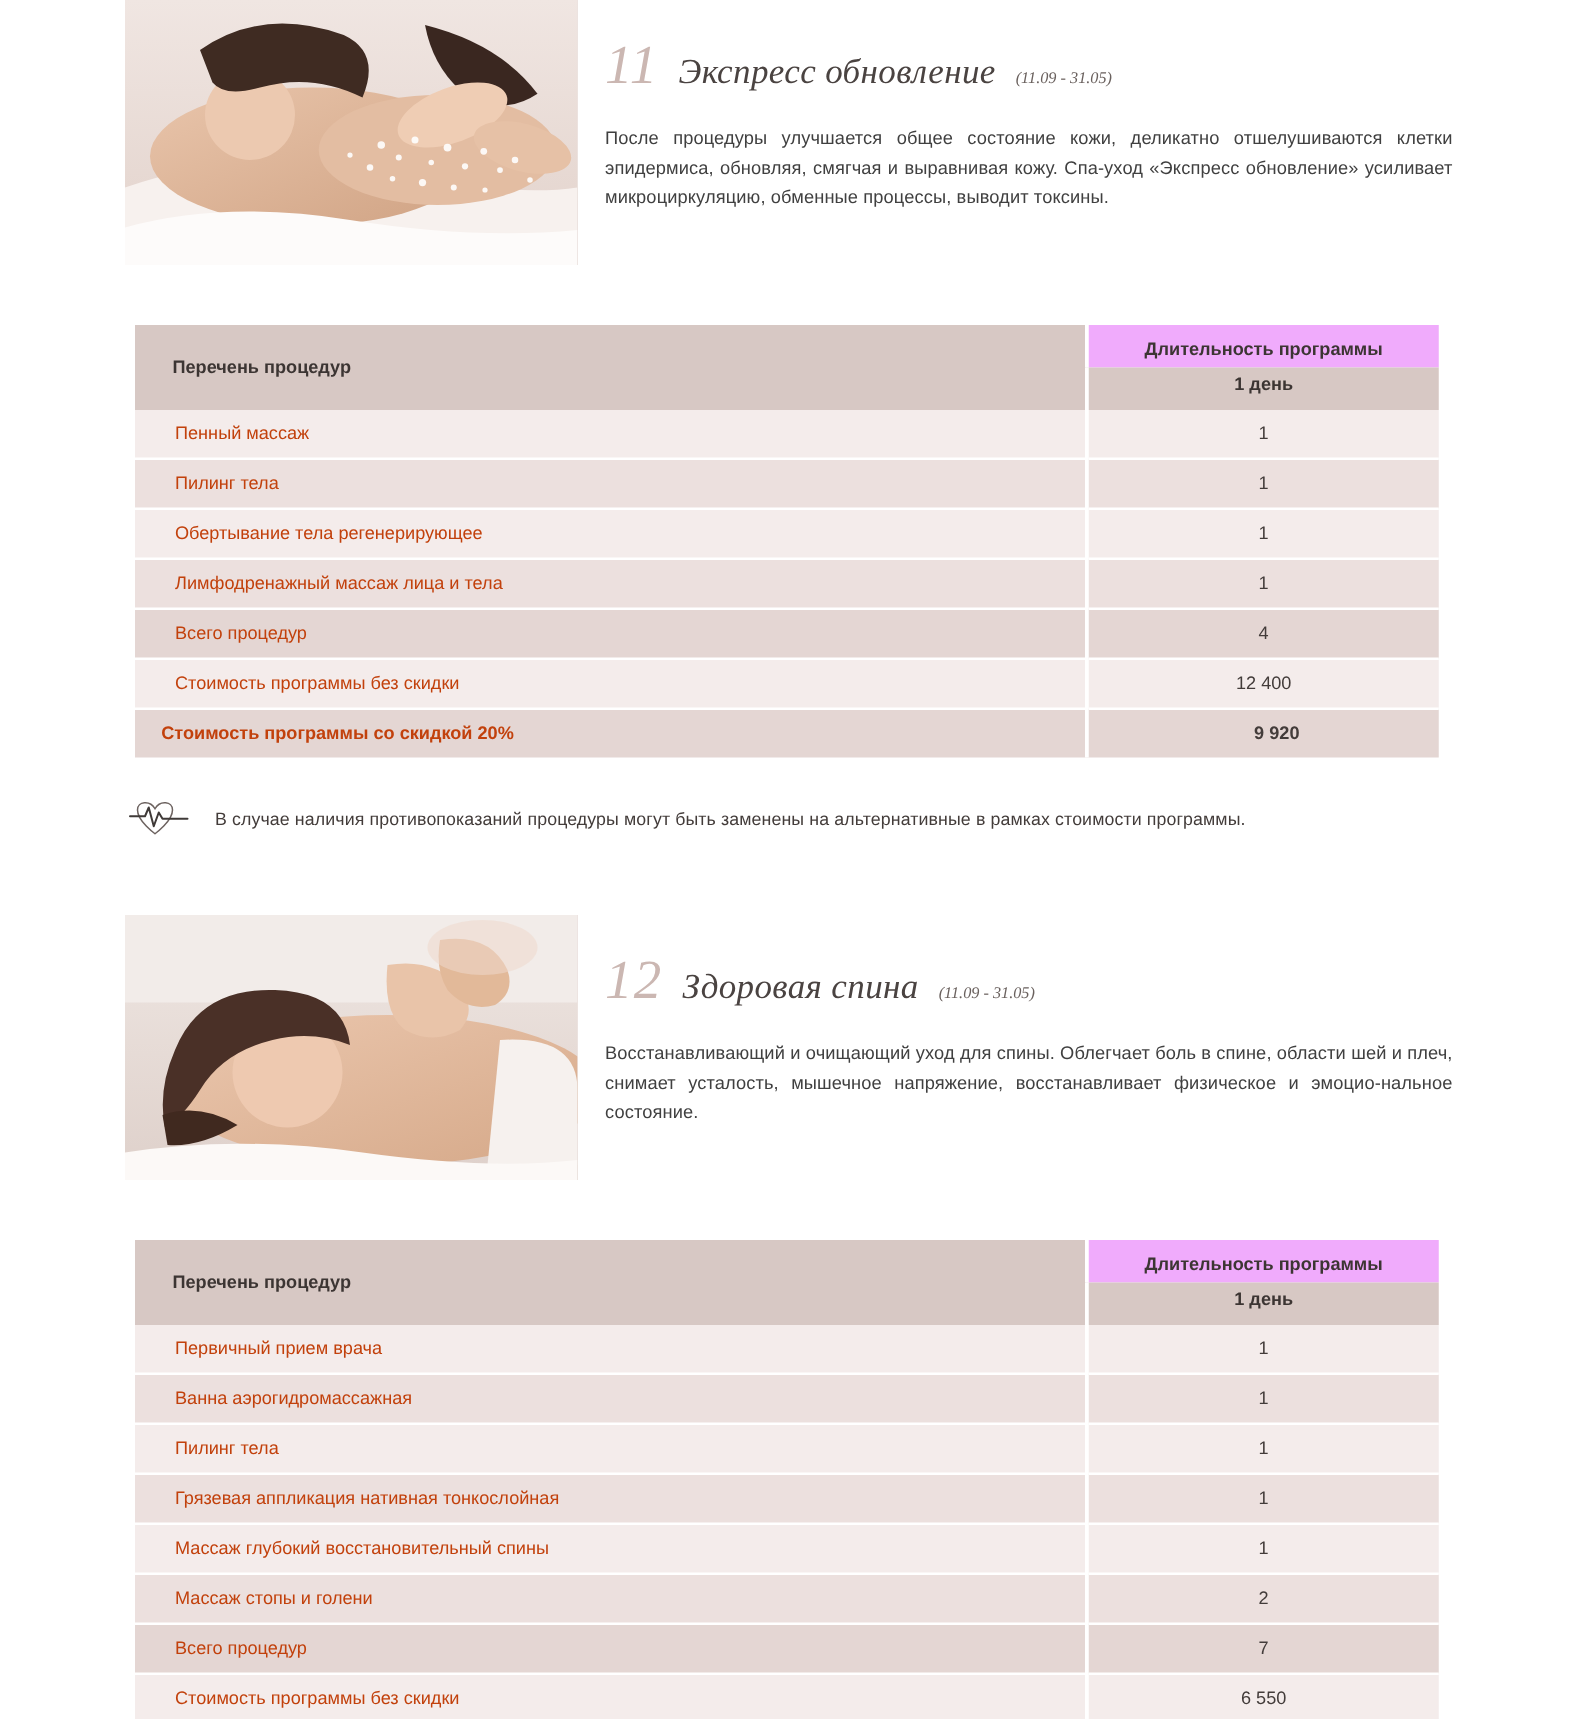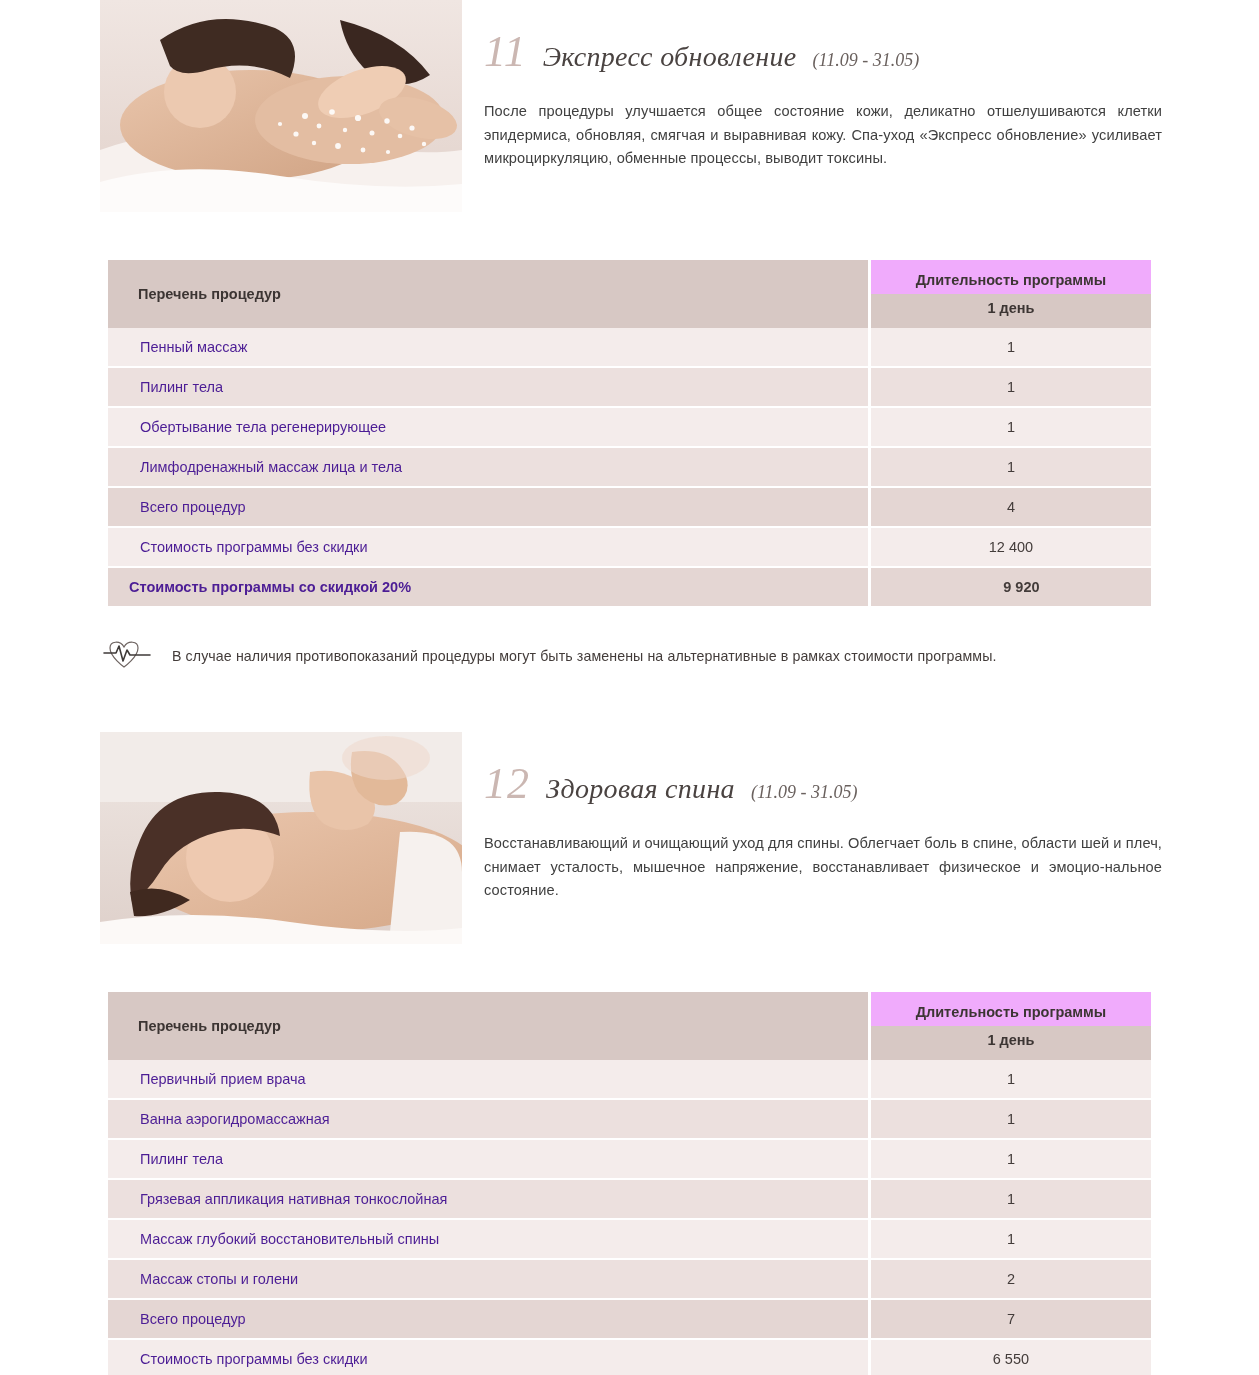--- a/index.html
+++ b/index.html
@@ -58,21 +58,21 @@
   .prog-title {
     font-family: "Liberation Serif", serif;
     font-style: italic;
     font-size: 28px;
     color: #4a4341;
     letter-spacing: 0.3px;
   }
   .prog-dates {
     font-family: "Liberation Serif", serif;
     font-style: italic;
-    font-size: 18px;
+    font-size: 13px;
     color: #6a615e;
   }
   .prog-desc {
     font-size: 14.6px;
     line-height: 1.62;
     color: #404040;
     text-align: justify;
     letter-spacing: 0.1px;
   }
 
@@ -111,21 +111,21 @@
     background: #d7c8c4;
     font-weight: bold;
     font-size: 14.5px;
     color: #3c3533;
     text-align: center;
     padding: 6px 0 12px 0;
     border-left: 3px solid #ffffff;
   }
   tbody td.cell-name {
     font-size: 14.5px;
-    color: #4c1d95;
+    color: #c2410c;
     padding: 11px 0 11px 32px;
     text-align: left;
   }
   tbody td.cell-val {
     font-size: 14.5px;
     color: #433c3a;
     text-align: center;
     border-left: 3px solid #ffffff;
     padding: 11px 0;
   }

